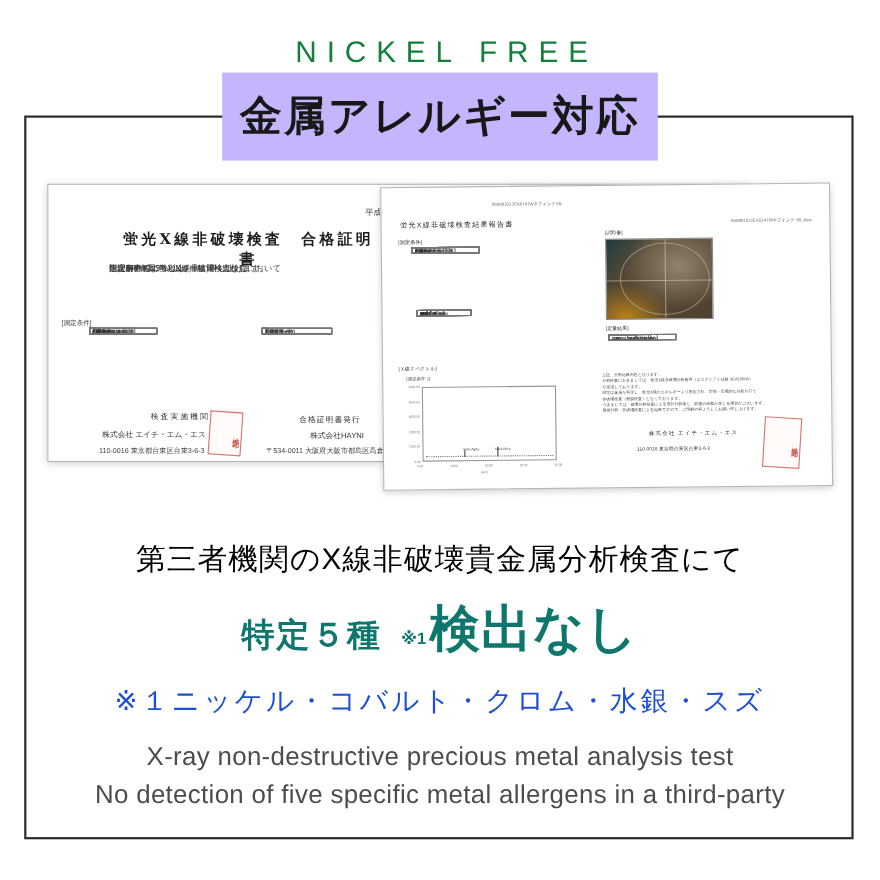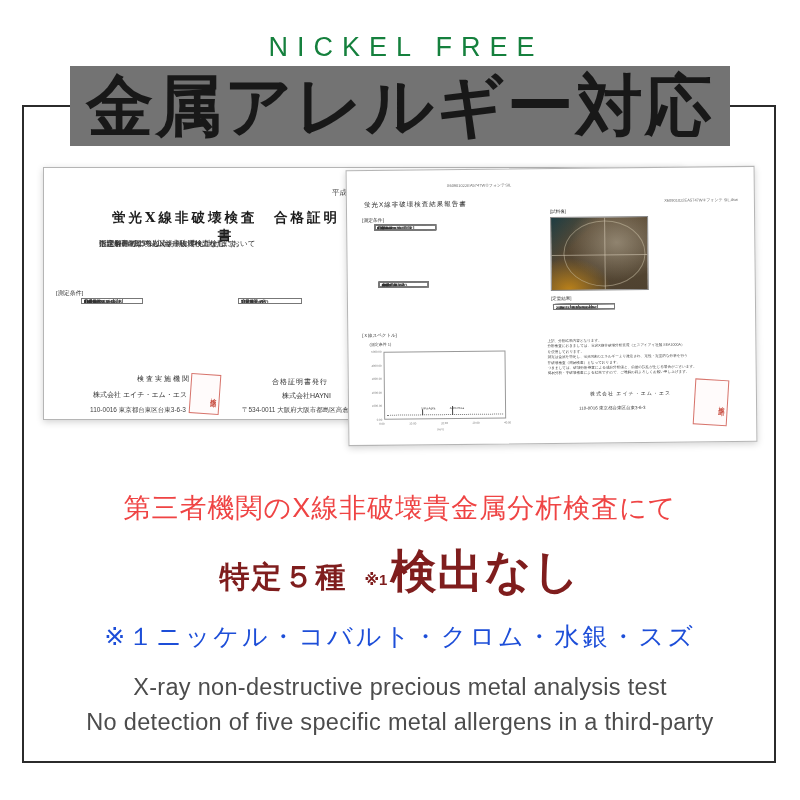--- a/index.html
+++ b/index.html
@@ -5,22 +5,22 @@
   html,body{margin:0;padding:0;background:#ffffff;}
   #canvas{position:relative;width:800px;height:800px;background:#ffffff;overflow:hidden;
           font-family:"Liberation Sans","DejaVu Sans",sans-serif;color:#222;}
 
   
   .eyebrow{position:absolute;top:32px;left:12px;right:0;text-align:center;
            font-size:27px;font-weight:400;letter-spacing:9px;color:#15803d;}
   .frame{position:absolute;left:22px;top:105px;width:754px;height:658px;
          border:2px solid #2b2b2b;box-sizing:border-box;z-index:1;}
   .main-title{position:absolute;top:66px;left:0;right:0;text-align:center;z-index:2;}
-  .main-title span{display:inline-block;background:#737373;padding:0 16px;
-           font-size:67px;font-weight:700;letter-spacing:2px;color:#181818;line-height:80px;}
+  .main-title span{display:inline-block;background:#c4b5fd;padding:0 16px;
+           font-size:38px;font-weight:700;letter-spacing:2px;color:#181818;line-height:80px;}
 
   
   .paper{position:absolute;background:#ffffff;border:1px solid #b5b5b5;
          box-shadow:0 2px 7px rgba(0,0,0,.18);box-sizing:border-box;}
   .paper *{position:absolute;box-sizing:border-box;}
   .serif{font-family:"DejaVu Serif","Liberation Serif",serif;}
   table.ctable{border-collapse:collapse;table-layout:fixed;}
   table.ctable td{border:0.5px solid #777;padding:0 2px;overflow:hidden;white-space:nowrap;
                   font-size:4.2px;height:6.3px;color:#333;line-height:6px;}
   table.ctable td:first-child{text-align:left;}
@@ -93,23 +93,23 @@
   #cert-right .t3 td:nth-child(2){width:62px;}
   #cert-right .t3 td:nth-child(3){width:26px;}
   #cert-right .notes{left:199px;top:170px;width:200px;font-size:3.6px;line-height:5.4px;color:#444;}
   #cert-right .notes .line{position:static;white-space:nowrap;overflow:hidden;}
   #cert-right .f-c{left:241px;top:222px;font-size:5px;color:#333;letter-spacing:1px;}
   #cert-right .f-a{left:230px;top:237px;font-size:4.5px;color:#444;}
   #cert-right .stamp{left:345px;top:212px;width:34px;height:46px;}
 
   
   .stmt-intro{position:absolute;top:490px;left:0;right:0;text-align:center;
-              font-size:27px;font-weight:500;letter-spacing:1px;color:#ef4444;z-index:2;}
+              font-size:27px;font-weight:500;letter-spacing:1px;color:#000000;z-index:2;}
   .stmt-main{position:absolute;top:541px;left:0;right:0;display:flex;justify-content:center;
-             align-items:baseline;color:#7f1d1d;z-index:2;}
+             align-items:baseline;color:#0f766e;z-index:2;}
   .stmt-prefix{font-size:30px;font-weight:600;letter-spacing:2px;margin-right:14px;}
   .stmt-big{font-size:46px;font-weight:700;letter-spacing:1px;}
   .stmt-noteref{font-size:15px;font-weight:600;margin:0 3px;position:relative;top:-2px;}
   .note-line{position:absolute;top:620px;left:0;right:0;text-align:center;
              font-size:25px;font-weight:500;letter-spacing:3px;color:#1d4ed8;z-index:2;}
   .english{position:absolute;top:670px;left:0;right:0;text-align:center;
            font-size:23.5px;line-height:35px;font-weight:400;letter-spacing:0.3px;color:#4c4c4c;z-index:2;}
 </style>
 </head>
 <body>

